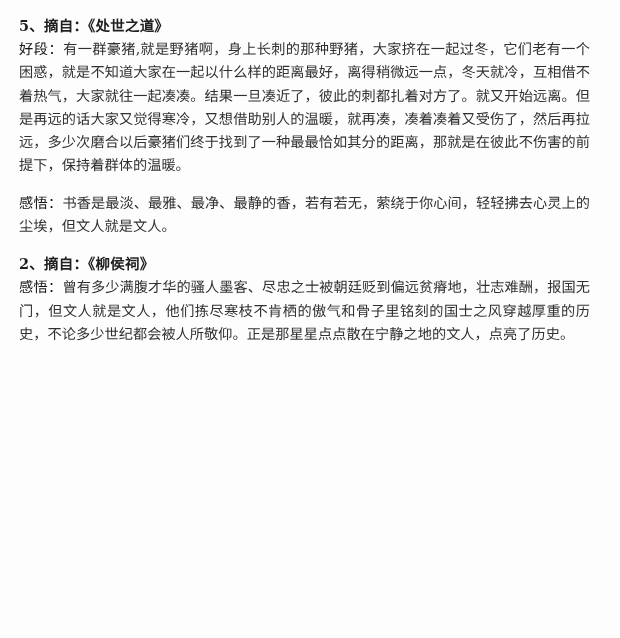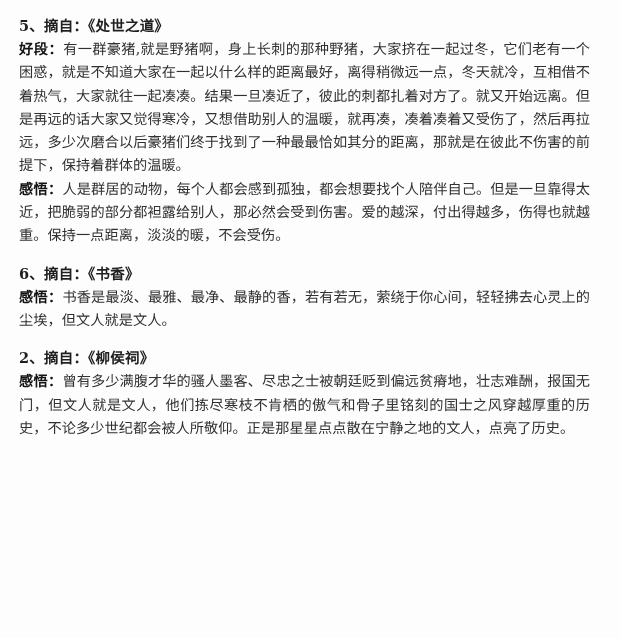--- a/index.html
+++ b/index.html
@@ -50,21 +50,21 @@
     margin: 0;
     color: #2e2e2e;
     letter-spacing: 0.05px;
   }
 
   .para + .para {
     margin-top: 0;
   }
 
   .label {
-    font-weight: bold;
+    font-weight: normal;
     color: #141414;
     letter-spacing: 0.3px;
   }
 
   .label::after {
     content: "";
   }
 
   .body-text {
     color: #303030;
@@ -76,25 +76,23 @@
   }
 </style>
 </head>
 <body>
 
 <div class="page" style="background: rgb(253, 253, 253);">
 
   <div class="entry">
     <div class="entry-title">5、摘自：《处世之道》</div>
     <p class="para"><span class="label">好段：</span><span class="body-text">有一群豪猪,就是野猪啊，身上长刺的那种野猪，大家挤在一起过冬，它们老有一个困惑，就是不知道大家在一起以什么样的距离最好，离得稍微远一点，冬天就冷，互相借不着热气，大家就往一起凑凑。结果一旦凑近了，彼此的刺都扎着对方了。就又开始远离。但是再远的话大家又觉得寒冷，又想借助别人的温暖，就再凑，凑着凑着又受伤了，然后再拉远，多少次磨合以后豪猪们终于找到了一种最最恰如其分的距离，那就是在彼此不伤害的前提下，保持着群体的温暖。</span></p>
-    <p class="para"><span class="label">感悟：</span><span class="body-text">人是群居的动物，每个人都会感到孤独，都会想要找个人陪伴自己。但是一旦靠得太近，把脆弱的部分都袒露给别人，那必然会受到伤害。爱的越深，付出得越多，伤得也就越重。保持一点距离，淡淡的暖，不会受伤。</span></p>
   </div>
 
   <div class="entry">
-    <div class="entry-title">6、摘自：《书香》</div>
     <p class="para"><span class="label">感悟：</span><span class="body-text">书香是最淡、最雅、最净、最静的香，若有若无，萦绕于你心间，轻轻拂去心灵上的尘埃，但文人就是文人。</span></p>
   </div>
 
   <div class="entry">
     <div class="entry-title">2、摘自：《柳侯祠》</div>
     <p class="para"><span class="label">感悟：</span><span class="body-text">曾有多少满腹才华的骚人墨客、尽忠之士被朝廷贬到偏远贫瘠地，壮志难酬，报国无门，但文人就是文人，他们拣尽寒枝不肯栖的傲气和骨子里铭刻的国士之风穿越厚重的历史，不论多少世纪都会被人所敬仰。正是那星星点点散在宁静之地的文人，点亮了历史。</span></p>
   </div>
 
 </div>
 

